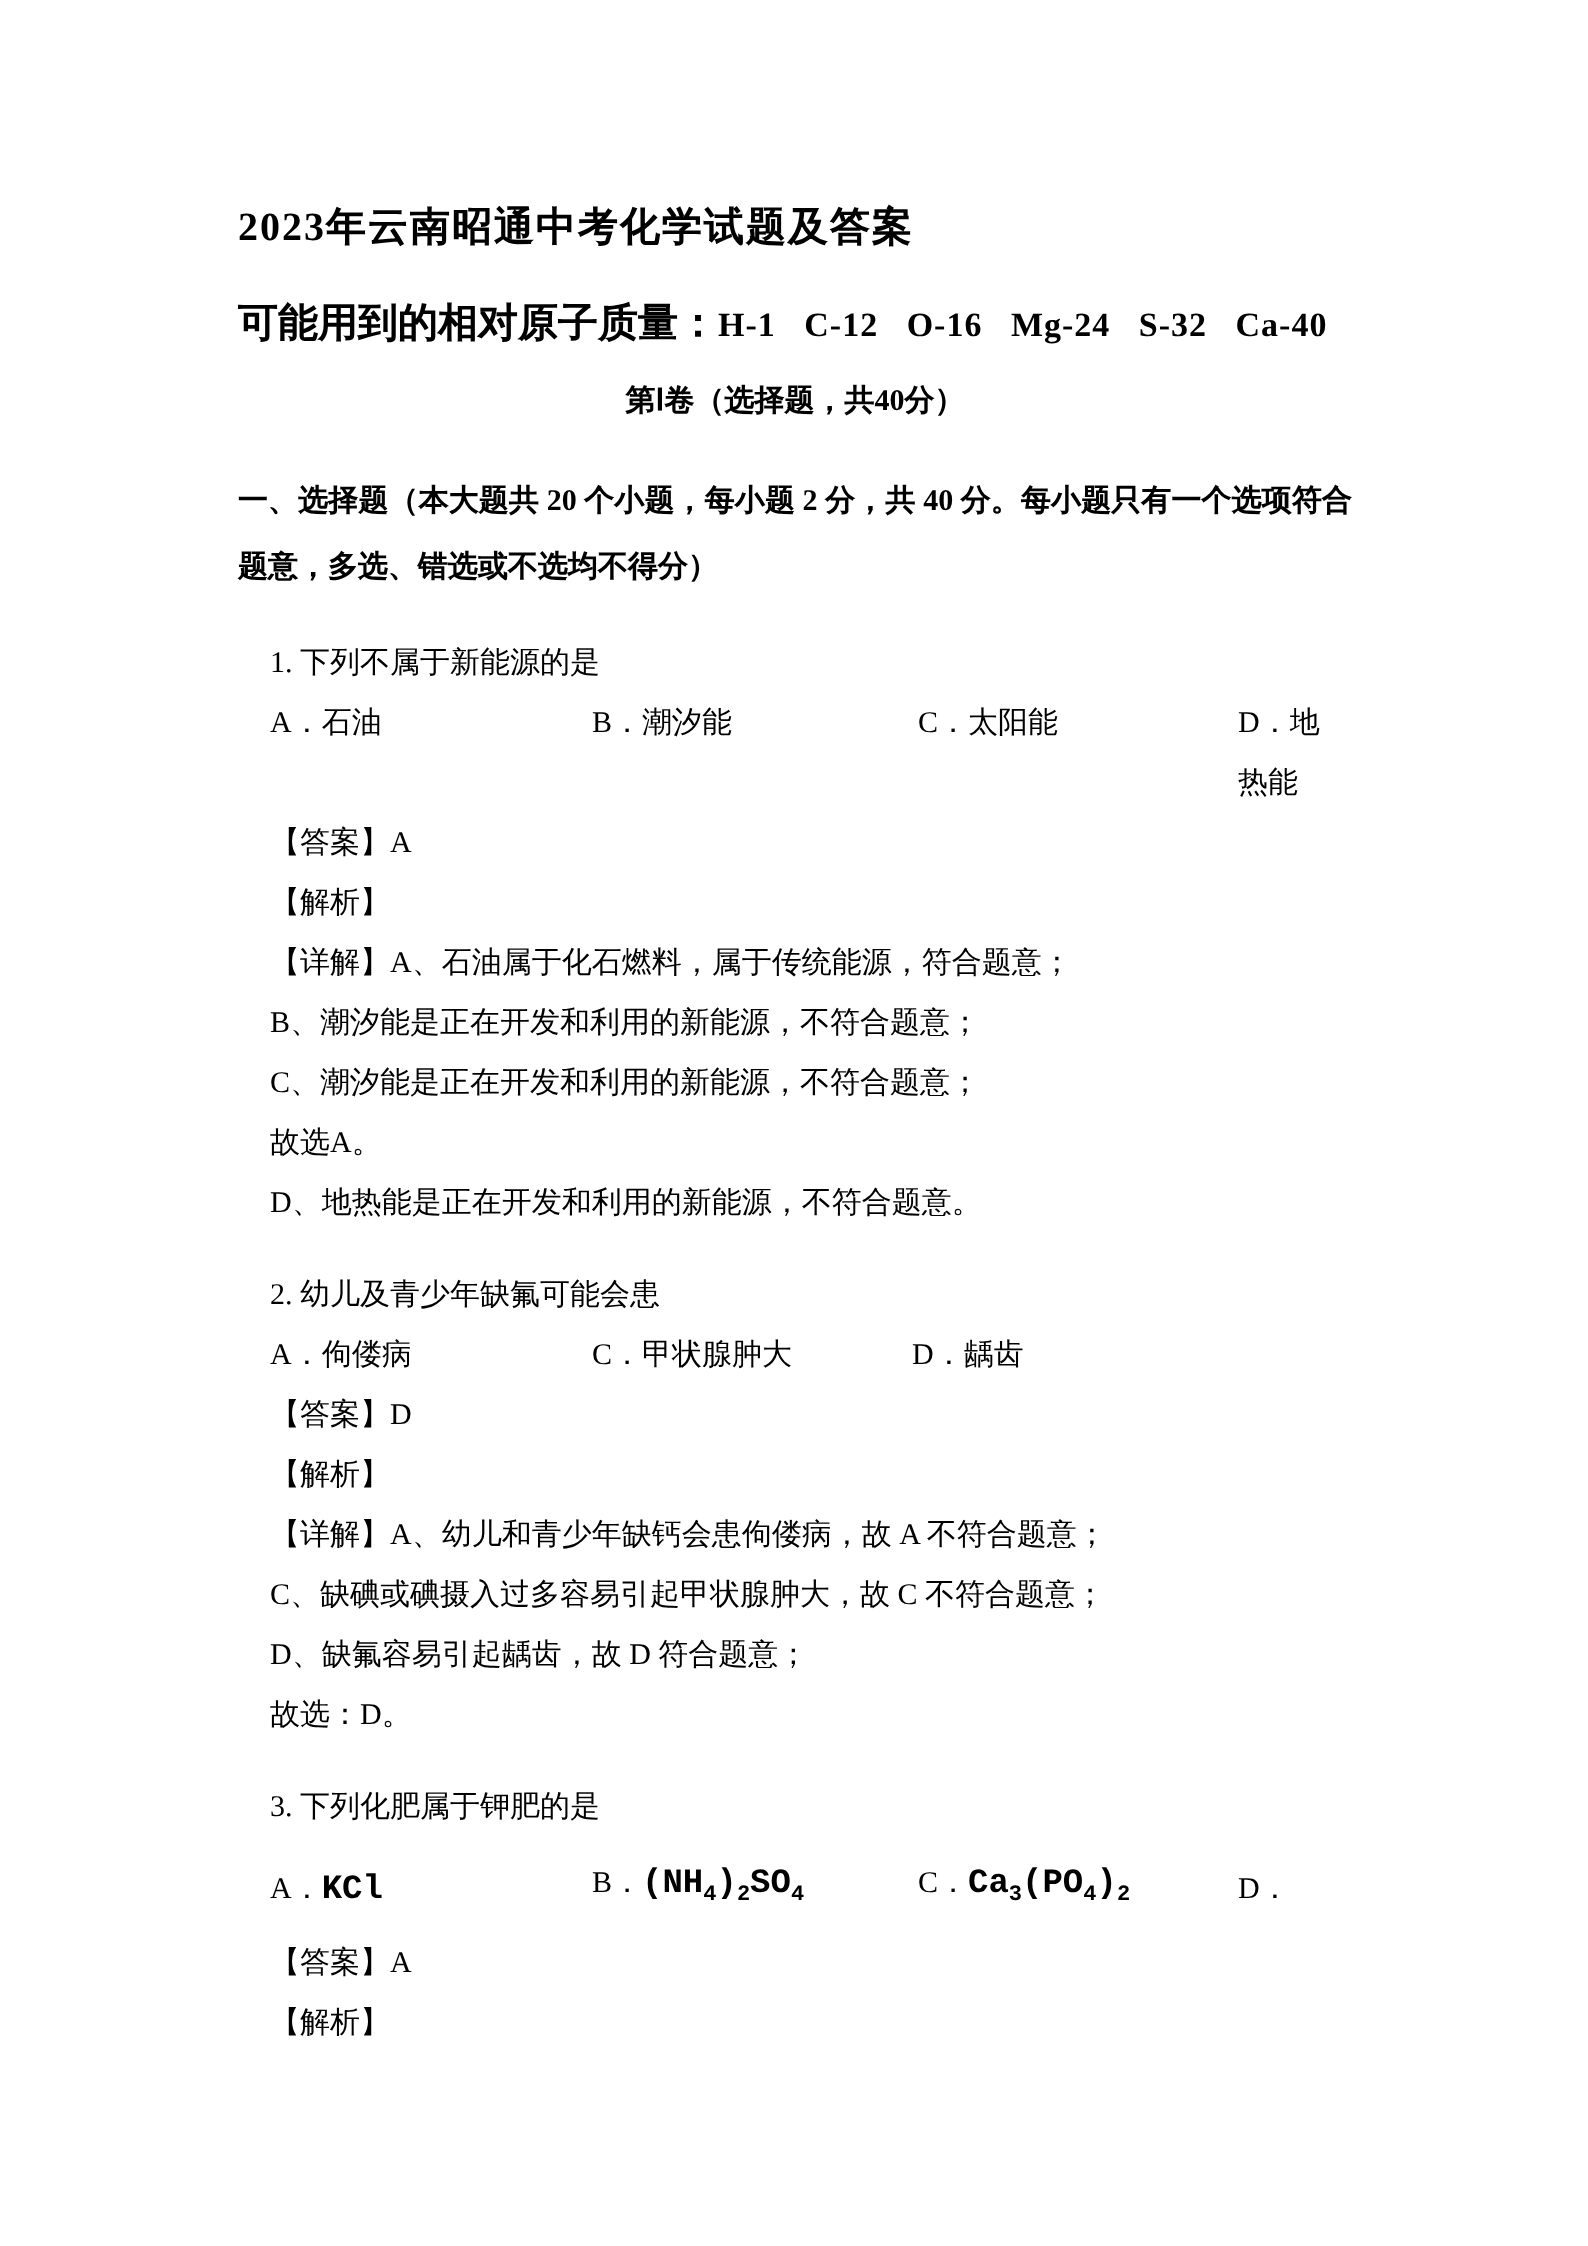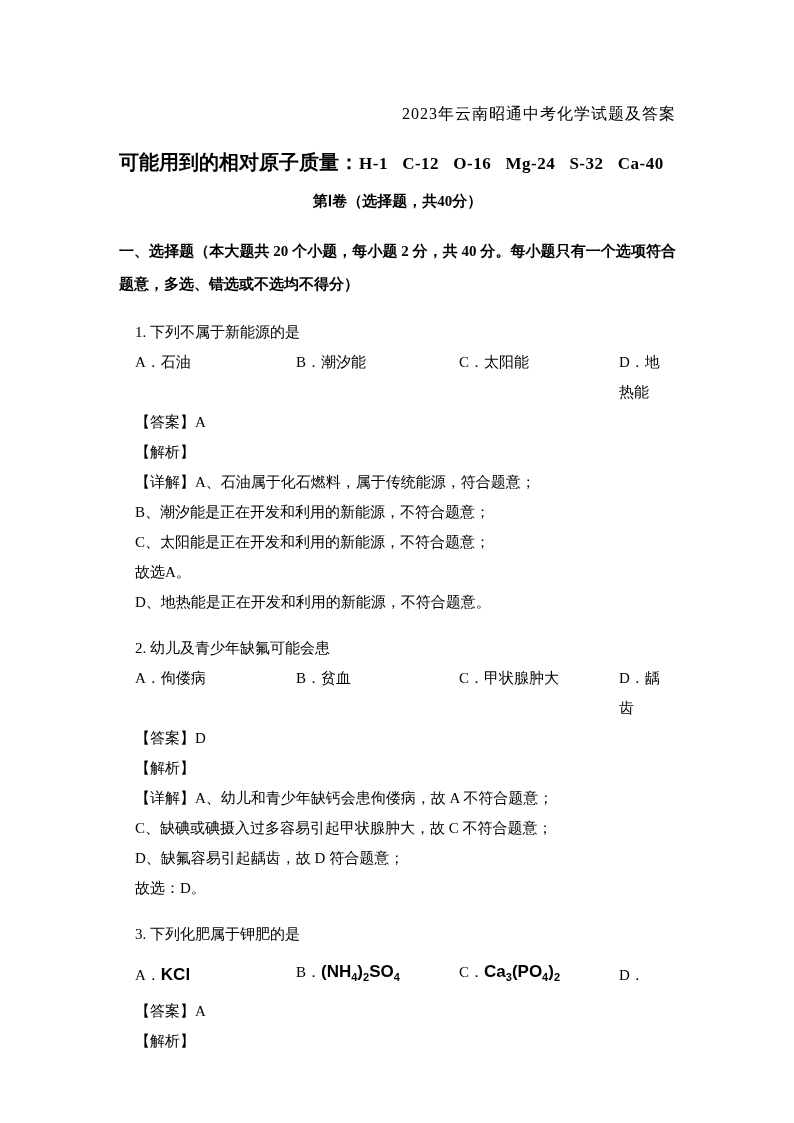--- a/index.html
+++ b/index.html
@@ -7,23 +7,23 @@
   body { width: 794px; font-family: "Liberation Serif", serif; color: #000; }
   .page {
     width: 794px;
     min-height: 1123px;
     background: #ffffff;
     padding: 100px 118px 60px 119px;
     font-size: 15px;
     line-height: 30px;
   }
   .title {
-    text-align: right;
-    font-size: 16px;
-    font-weight: normal;
+    text-align: left;
+    font-size: 20px;
+    font-weight: bold;
     line-height: 28px;
     margin-bottom: 18px;
     letter-spacing: 1px;
   }
   .masses { line-height: 32px; margin-bottom: 6px; }
   .masses-label { font-weight: bold; font-size: 20px; }
   .masses-values {
     font-weight: bold;
     font-size: 17px;
     white-space: pre-wrap;
@@ -44,21 +44,21 @@
   }
   .line { line-height: 30px; }
   .options { display: flex; line-height: 30px; }
   .opt { display: inline-block; }
   .opt-a { width: 161px; }
   .opt-b { width: 163px; }
   .opt-c { width: 160px; }
   .opt-d { flex: 1; }
   .options-f { align-items: center; padding: 6px 0 2px 0; line-height: 34px; }
   .formula {
-    font-family: Liberation Sans, sans-serif;
+    font-family: Liberation Mono, monospace;
     font-weight: bold;
     font-size: 17px;
     white-space: nowrap;
     text-align: center;
   }
   .formula sub {
     font-size: 11px;
     font-weight: bold;
     vertical-align: -4px;
   }
@@ -83,30 +83,29 @@
     <div class="options">
       <span class="opt opt-a">A．石油</span>
         <span class="opt opt-b">B．潮汐能</span>
         <span class="opt opt-c">C．太阳能</span>
         <span class="opt opt-d">D．地热能</span>
     </div>
     <p class="line">【答案】A</p>
     <p class="line">【解析】</p>
     <p class="line">【详解】A、石油属于化石燃料，属于传统能源，符合题意；</p>
     <p class="line">B、潮汐能是正在开发和利用的新能源，不符合题意；</p>
-    <p class="line">C、太阳能是正在开发和利用的新能源，不符合题意；</p>
+    <p class="line">C、潮汐能是正在开发和利用的新能源，不符合题意；</p>
     <p class="line">故选A。</p>
     <p class="line">D、地热能是正在开发和利用的新能源，不符合题意。</p>
   </section>
 
   <section class="question">
     <p class="line">2. 幼儿及青少年缺氟可能会患</p>
     <div class="options">
       <span class="opt opt-a">A．佝偻病</span>
-        <span class="opt opt-b">B．贫血</span>
         <span class="opt opt-c">C．甲状腺肿大</span>
         <span class="opt opt-d">D．龋齿</span>
     </div>
     <p class="line">【答案】D</p>
     <p class="line">【解析】</p>
     <p class="line">【详解】A、幼儿和青少年缺钙会患佝偻病，故 A 不符合题意；</p>
     <p class="line">C、缺碘或碘摄入过多容易引起甲状腺肿大，故 C 不符合题意；</p>
     <p class="line">D、缺氟容易引起龋齿，故 D 符合题意；</p>
     <p class="line">故选：D。</p>
   </section>

